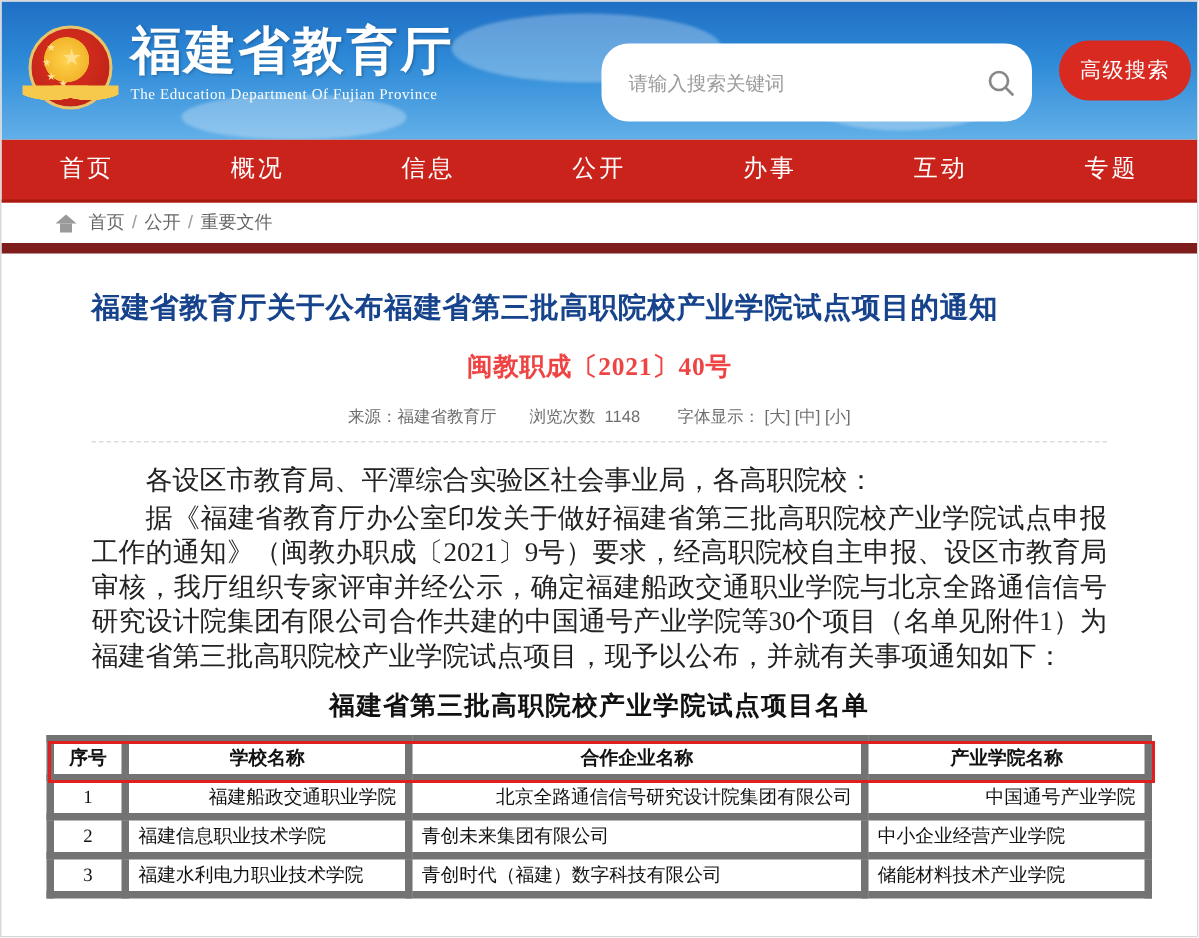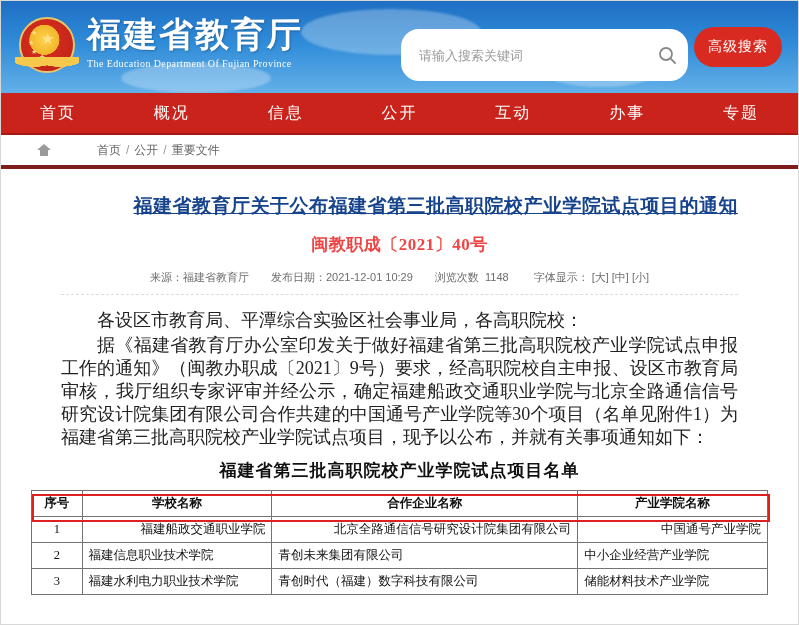--- a/index.html
+++ b/index.html
@@ -110,21 +110,21 @@
   }
   .searchbox input::placeholder { color: #9b9b9b; }
   .search-icon {
     width: 34px; height: 34px;
     display: flex; align-items: center; justify-content: center;
     margin-right: 4px;
     cursor: pointer;
   }
   .adv-search {
     position: absolute;
-    right: 16px; top: 26px;
+    right: 4px; top: 26px;
     width: 88px; height: 40px;
     border-radius: 20px;
     background: #d82a20;
     color: #fff;
     font-size: 14px;
     display: flex;
     align-items: center;
     justify-content: center;
     cursor: pointer;
     letter-spacing: 1px;
@@ -143,26 +143,25 @@
     text-align: center;
     color: #fff;
     font-size: 16px;
     letter-spacing: 2px;
     cursor: pointer;
     line-height: 42px;
   }
 
   
   .crumb-wrap {
-    border-bottom: 4px solid #7f1d1d;
+    border-bottom: 7px solid #7f1d1d;
     height: 34px;
     display: flex;
     align-items: center;
     padding-left: 36px;
-    gap: 38px;
   }
   .home-icon {
     width: 14px; height: 12px;
     margin-right: 8px;
     position: relative;
   }
   .home-icon .roof {
     position: absolute; left: 0; top: 0;
     width: 0; height: 0;
     border-left: 7px solid transparent;
@@ -179,28 +178,27 @@
     color: #666;
   }
   .crumb a { color: #666; text-decoration: none; cursor: pointer; }
   .crumb .sep { margin: 0 5px; color: #999; }
 
   
   .article {
     padding: 22px 60px 0 60px;
   }
   .doc-title {
-    text-align: right;
+    text-align: left;
     font-family: "Liberation Serif", serif;
     font-size: 19px;
     font-weight: bold;
     color: #16438c;
     line-height: 30px;
     letter-spacing: 0.5px;
-    text-decoration: underline;
   }
   .doc-number {
     text-align: center;
     font-family: "Liberation Serif", serif;
     font-size: 17px;
     font-weight: bold;
     color: #ef4444;
     margin-top: 12px;
     letter-spacing: 0.5px;
   }
@@ -242,21 +240,21 @@
   
   .tbl-wrap { padding: 0 30px; }
   table.list {
     width: 100%;
     border-collapse: collapse;
     font-family: "Liberation Serif", serif;
     font-size: 12.5px;
     color: #111;
   }
   table.list th, table.list td {
-    border: 1px solid #737373;
+    border: 5px solid #737373;
     height: 26px;
     padding: 2px 6px;
     white-space: nowrap;
   }
   table.list th { font-weight: bold; text-align: center; }
   table.list td.c-idx { text-align: center; width: 48px; }
   table.list td.c-school { width: 180px; }
   table.list td.c-corp { width: 290px; }
   table.list td.c-college { width: 180px; font-family: Liberation Mono, monospace; }
   tr.highlight td { position: relative; text-align: right; }
@@ -308,45 +306,42 @@
     <div class="adv-search">
       <span>高级搜索</span>
     </div>
   </div>
 
   <div class="nav">
     <div class="nav-item">首页</div>
     <div class="nav-item">概况</div>
     <div class="nav-item">信息</div>
     <div class="nav-item">公开</div>
+    <div class="nav-item">办事</div>
     <div class="nav-item">互动</div>
-    <div class="nav-item">办事</div>
     <div class="nav-item">专题</div>
   </div>
 
   <div class="crumb-wrap">
     <div class="home-icon">
       <div class="roof"></div>
         <div class="body"></div>
     </div>
     <div class="crumb">
       <a>首页</a><span class="sep">/</span><a>公开</a><span class="sep">/</span><a>重要文件</a>
     </div>
   </div>
 
   <div class="article">
     <div class="doc-title">福建省教育厅关于公布福建省第三批高职院校产业学院试点项目的通知</div>
     <div class="doc-number">闽教职成〔2021〕40号</div>
 
     <div class="meta">
       <div>
         <span>来源：</span><span>福建省教育厅</span>
-      </div>
-      <div>
-        <span>发布日期：</span><span>2021-12-01 10:29</span>
       </div>
       <div>
         <span>浏览次数</span>&nbsp;&nbsp;<span>1148</span>
       </div>
       <div class="fs-links">
         <span>字体显示：</span><span>[大]</span><span>[中]</span><span>[小]</span>
       </div>
     </div>
 
     <div class="body-text">

